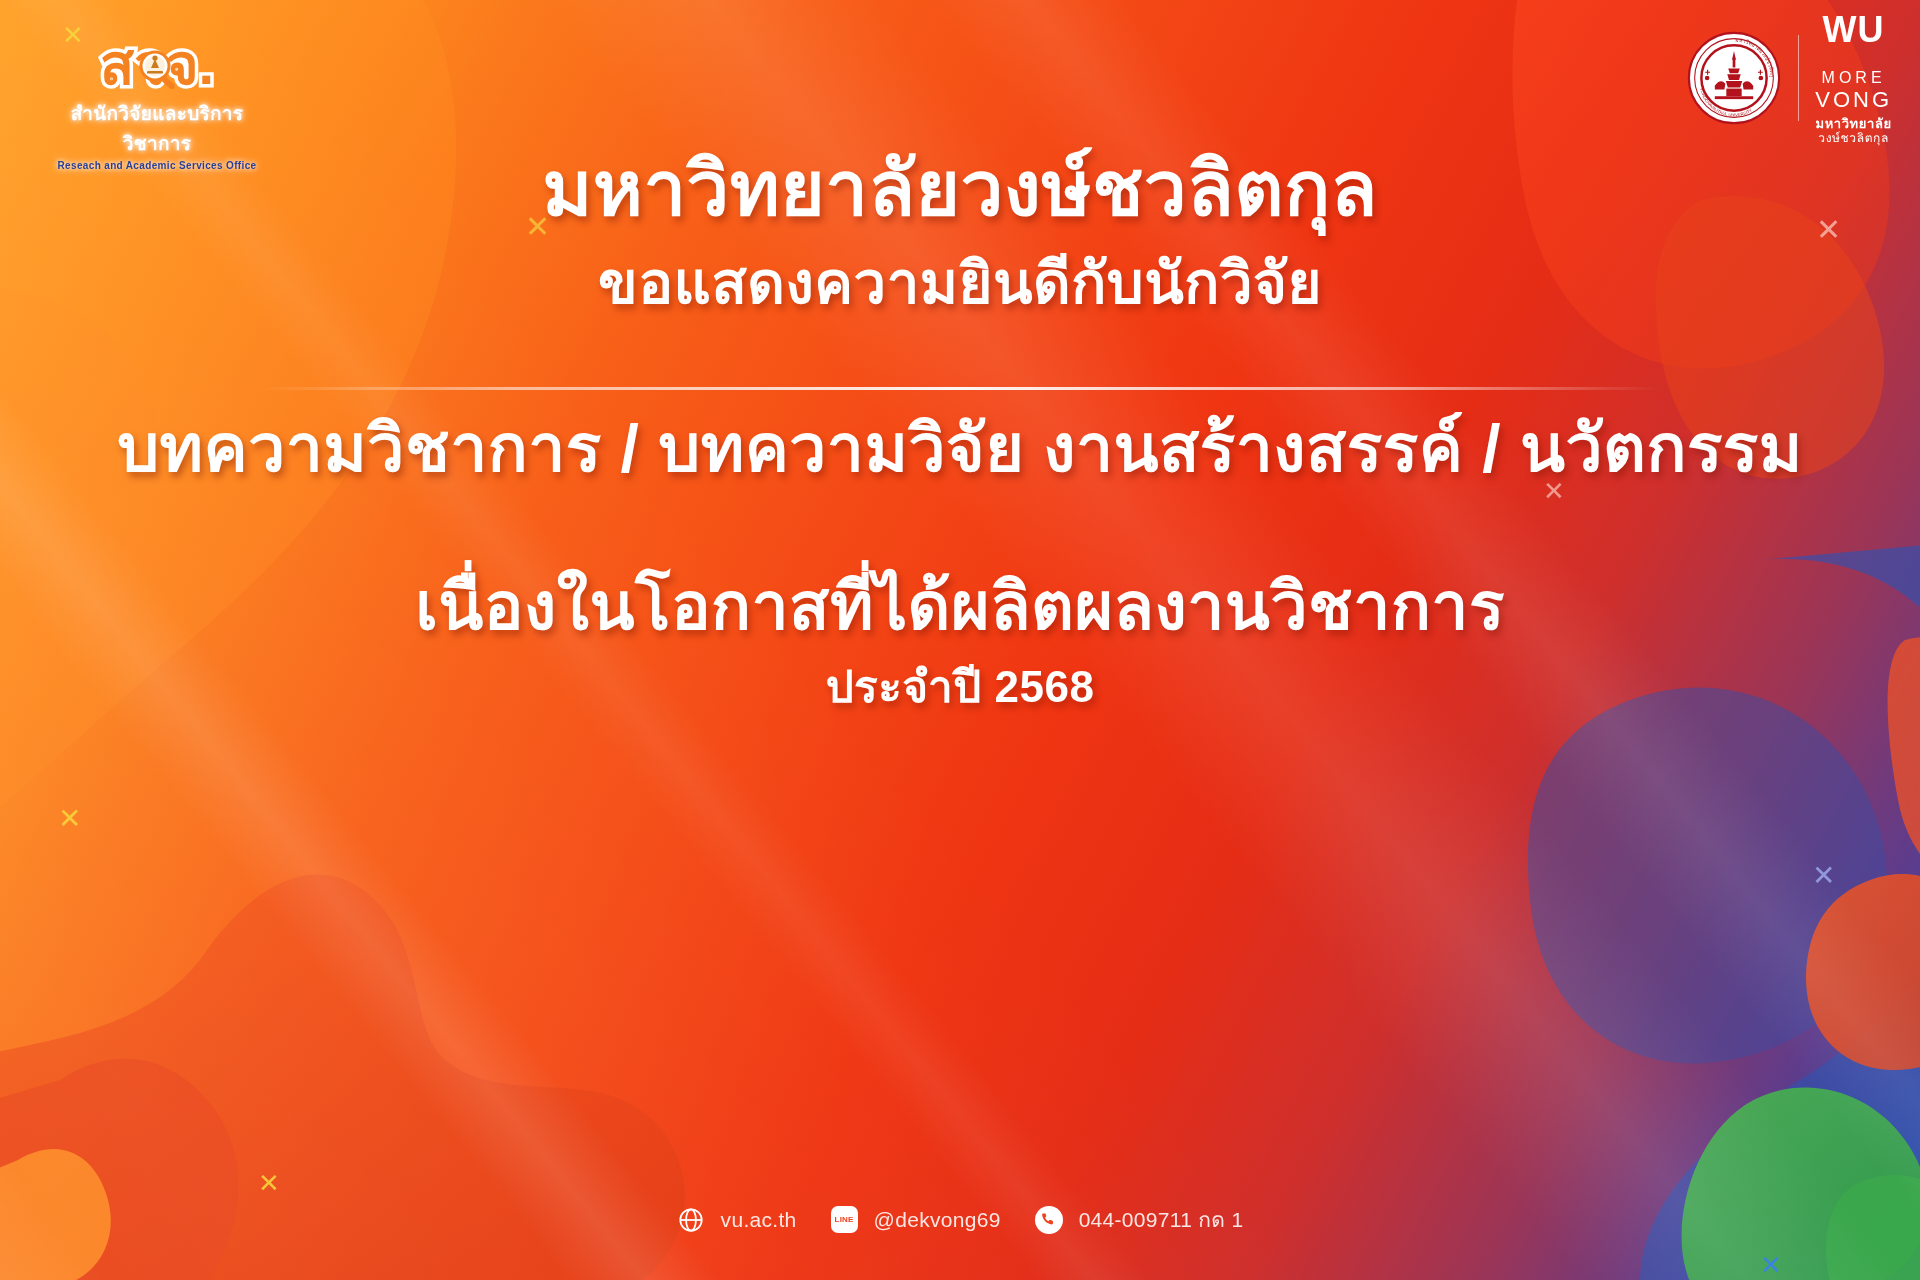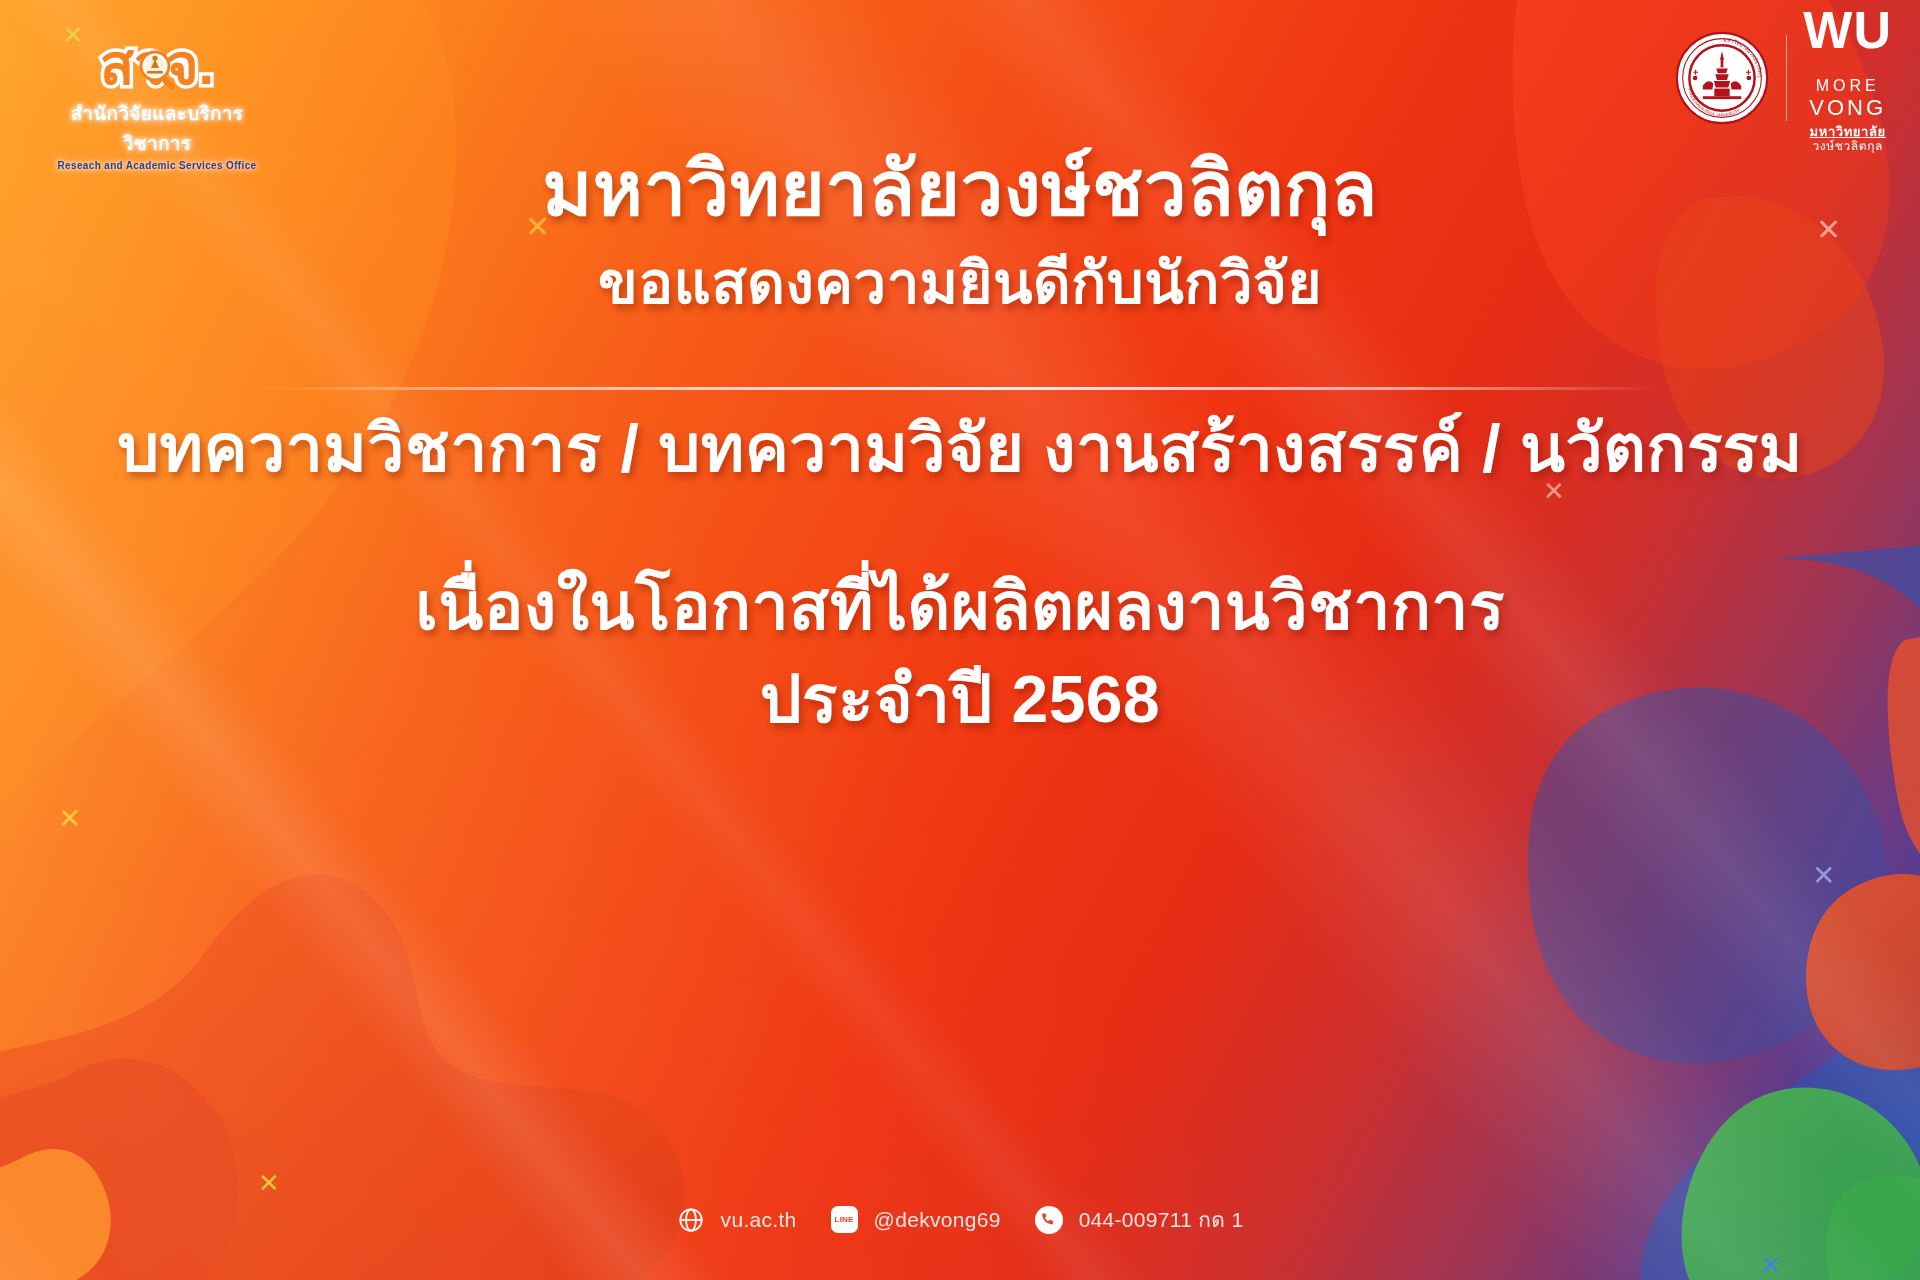--- a/index.html
+++ b/index.html
@@ -132,24 +132,24 @@
     align-items: center;
     gap: 16px;
     height: 108px;
   }
   .logo-right .seal { width: 96px; height: 96px; }
   .logo-right .vsep {
     width: 1px; height: 86px;
     background: rgba(255,255,255,.55);
   }
   .logo-right .wu-block { text-align: center; color: #fff; line-height: 1; }
-  .wu-mark { font-size: 52px; font-weight: 700; letter-spacing: 1px; }
+  .wu-mark { font-size: 36px; font-weight: 700; letter-spacing: 1px; }
   .wu-more { font-size: 16px; font-weight: 400; letter-spacing: 4px; margin-top: 22px; }
   .wu-vong { font-size: 22px; font-weight: 400; letter-spacing: 3px; margin-top: 3px; }
-  .wu-th1  { font-size: 13px; font-weight: 700; margin-top: 6px; letter-spacing: .6px; text-decoration: underline; }
+  .wu-th1  { font-size: 13px; font-weight: 700; margin-top: 6px; letter-spacing: .6px; }
   .wu-th2  { font-size: 12px; font-weight: 400; margin-top: 2px; letter-spacing: .6px; }
 
   
   .content {
     position: absolute;
     inset: 0;
     display: flex;
     flex-direction: column;
     align-items: center;
     text-align: center;
@@ -173,21 +173,21 @@
       rgba(255,255,255,0) 0%,
       rgba(255,255,255,.55) 18%,
       rgba(255,255,255,.95) 50%,
       rgba(255,255,255,.55) 82%,
       rgba(255,255,255,0) 100%);
     border-radius: 2px;
   }
 
   .body-1 { margin-top: 86px; font-size: 66px; line-height: 1.1; }
   .body-2 { margin-top: 22px; font-size: 66px; line-height: 1.1; }
-  .body-3 { margin-top: 20px; font-size: 66px; line-height: 1.1; }
+  .body-3 { margin-top: 20px; font-size: 44px; line-height: 1.1; }
 
   
   .footer {
     position: absolute;
     left: 0; right: 0;
     bottom: 44px;
     display: flex;
     justify-content: center;
     align-items: center;
     gap: 34px;

